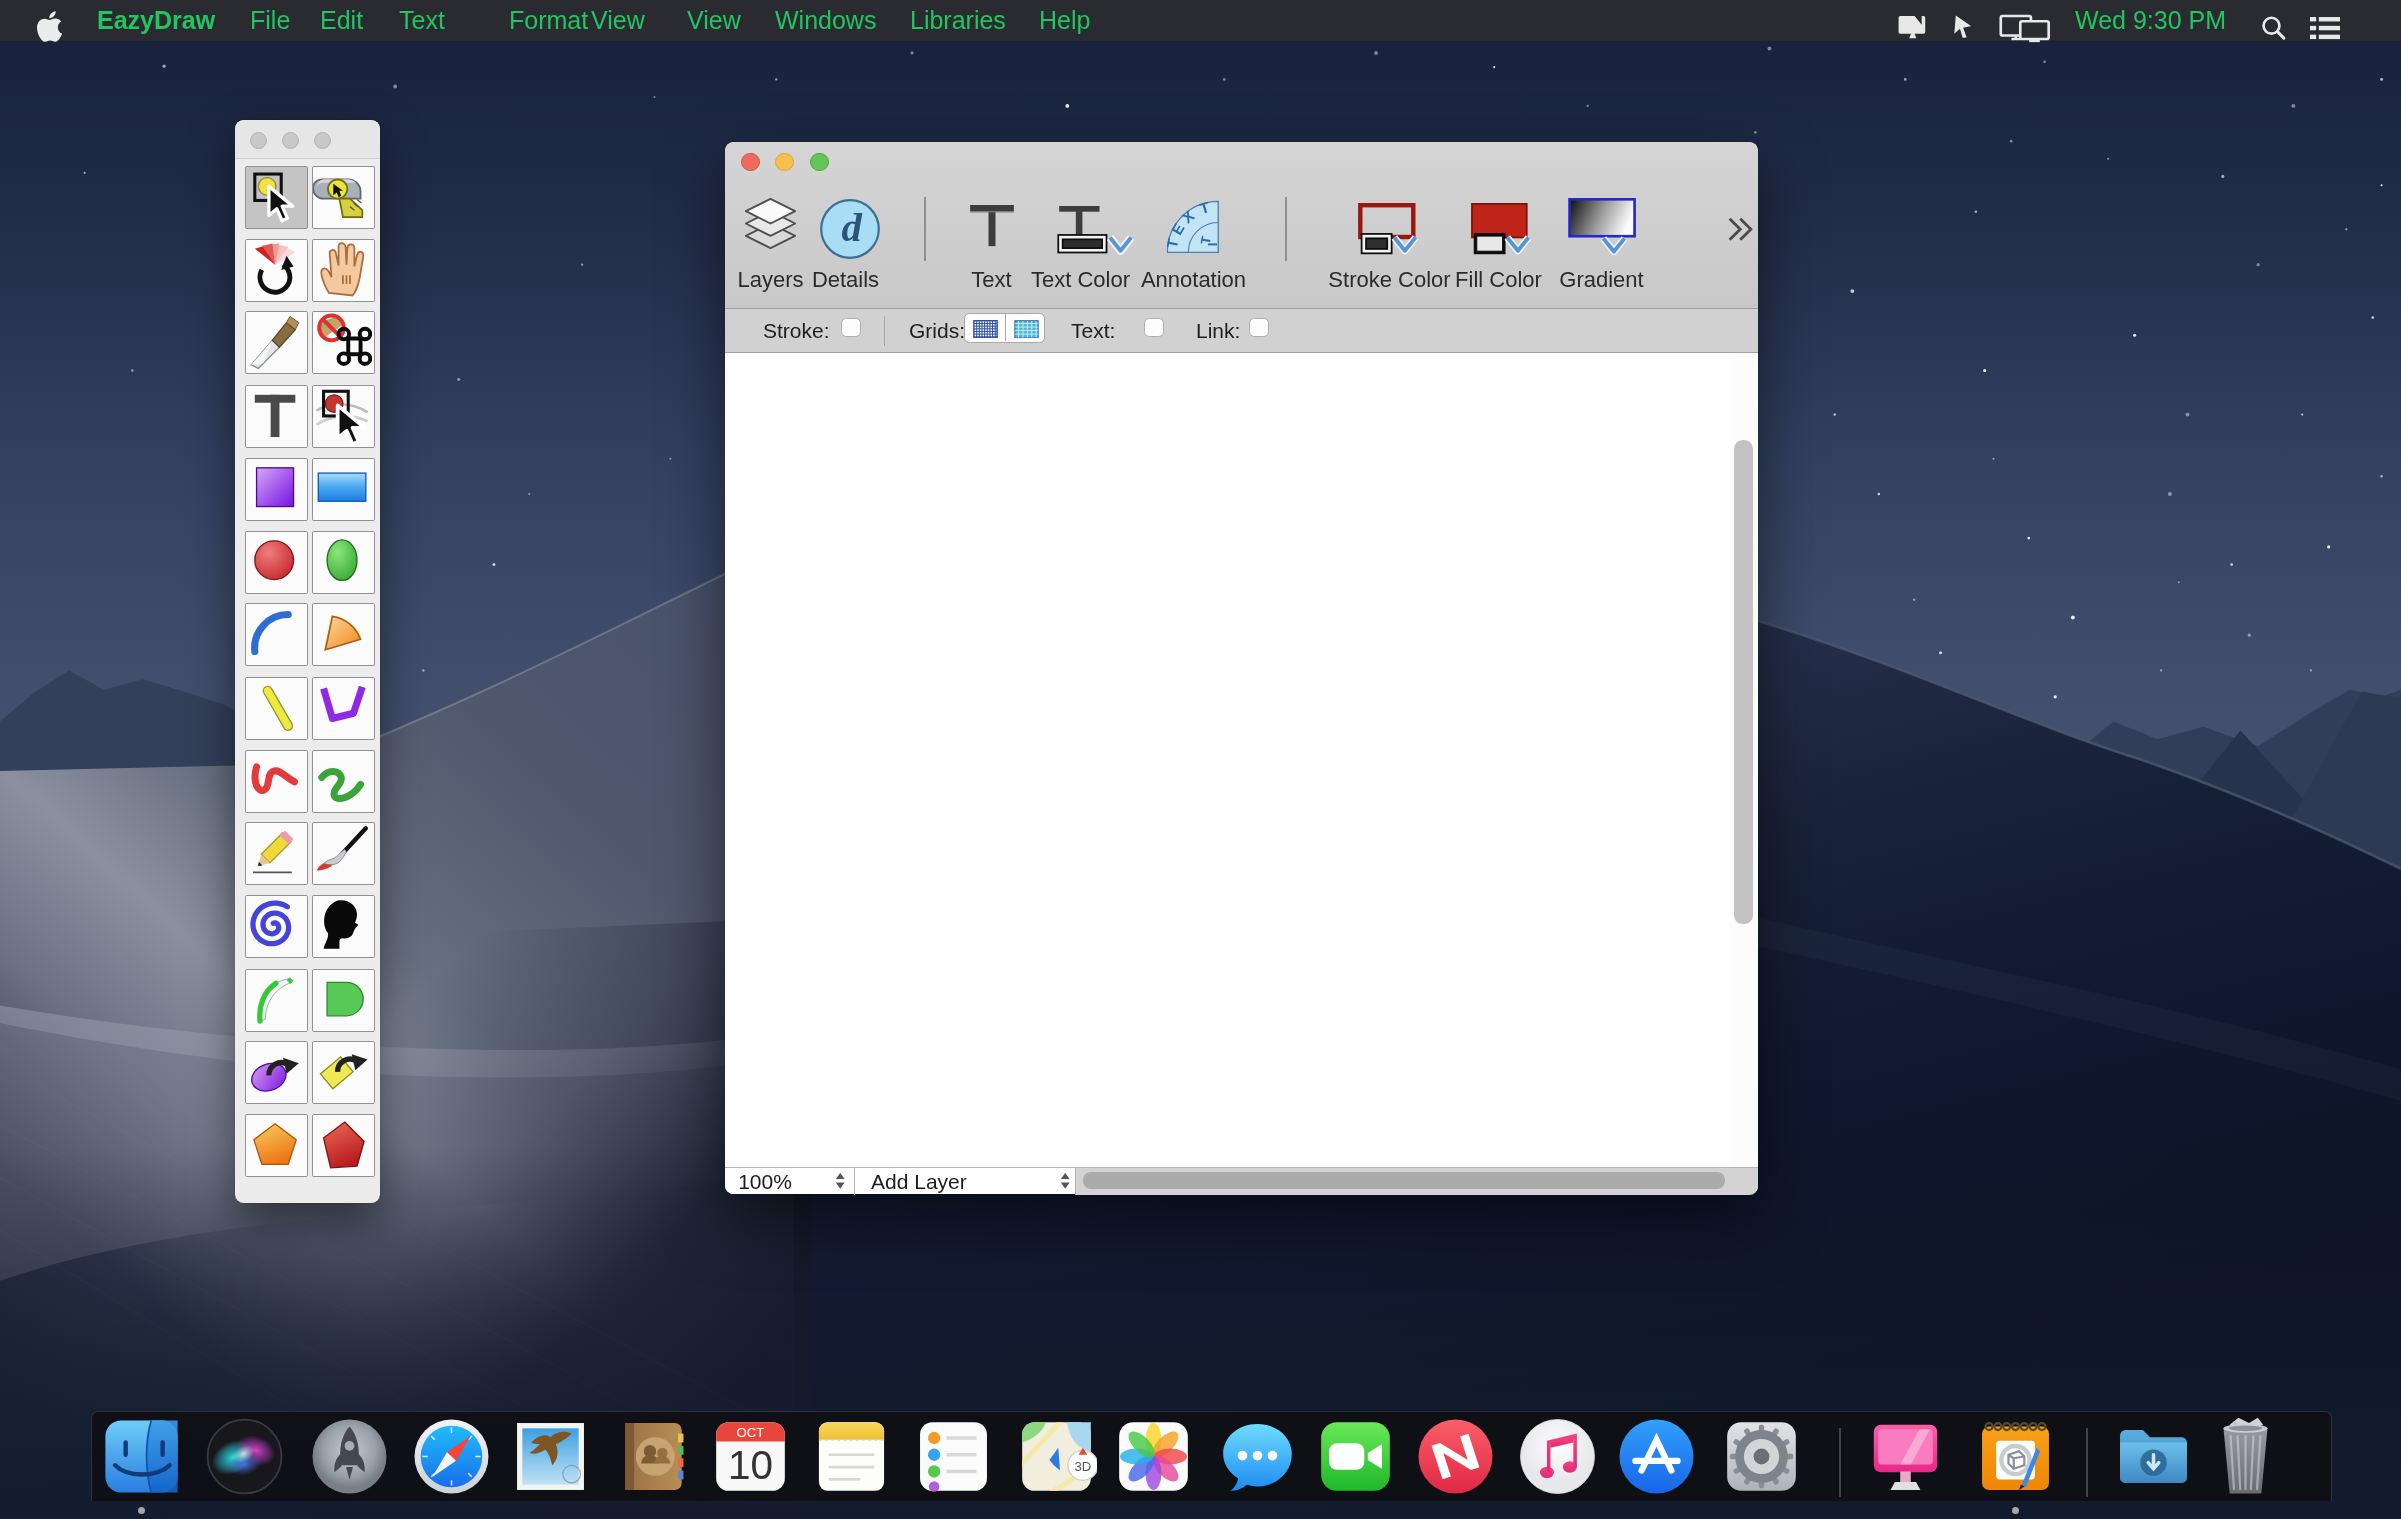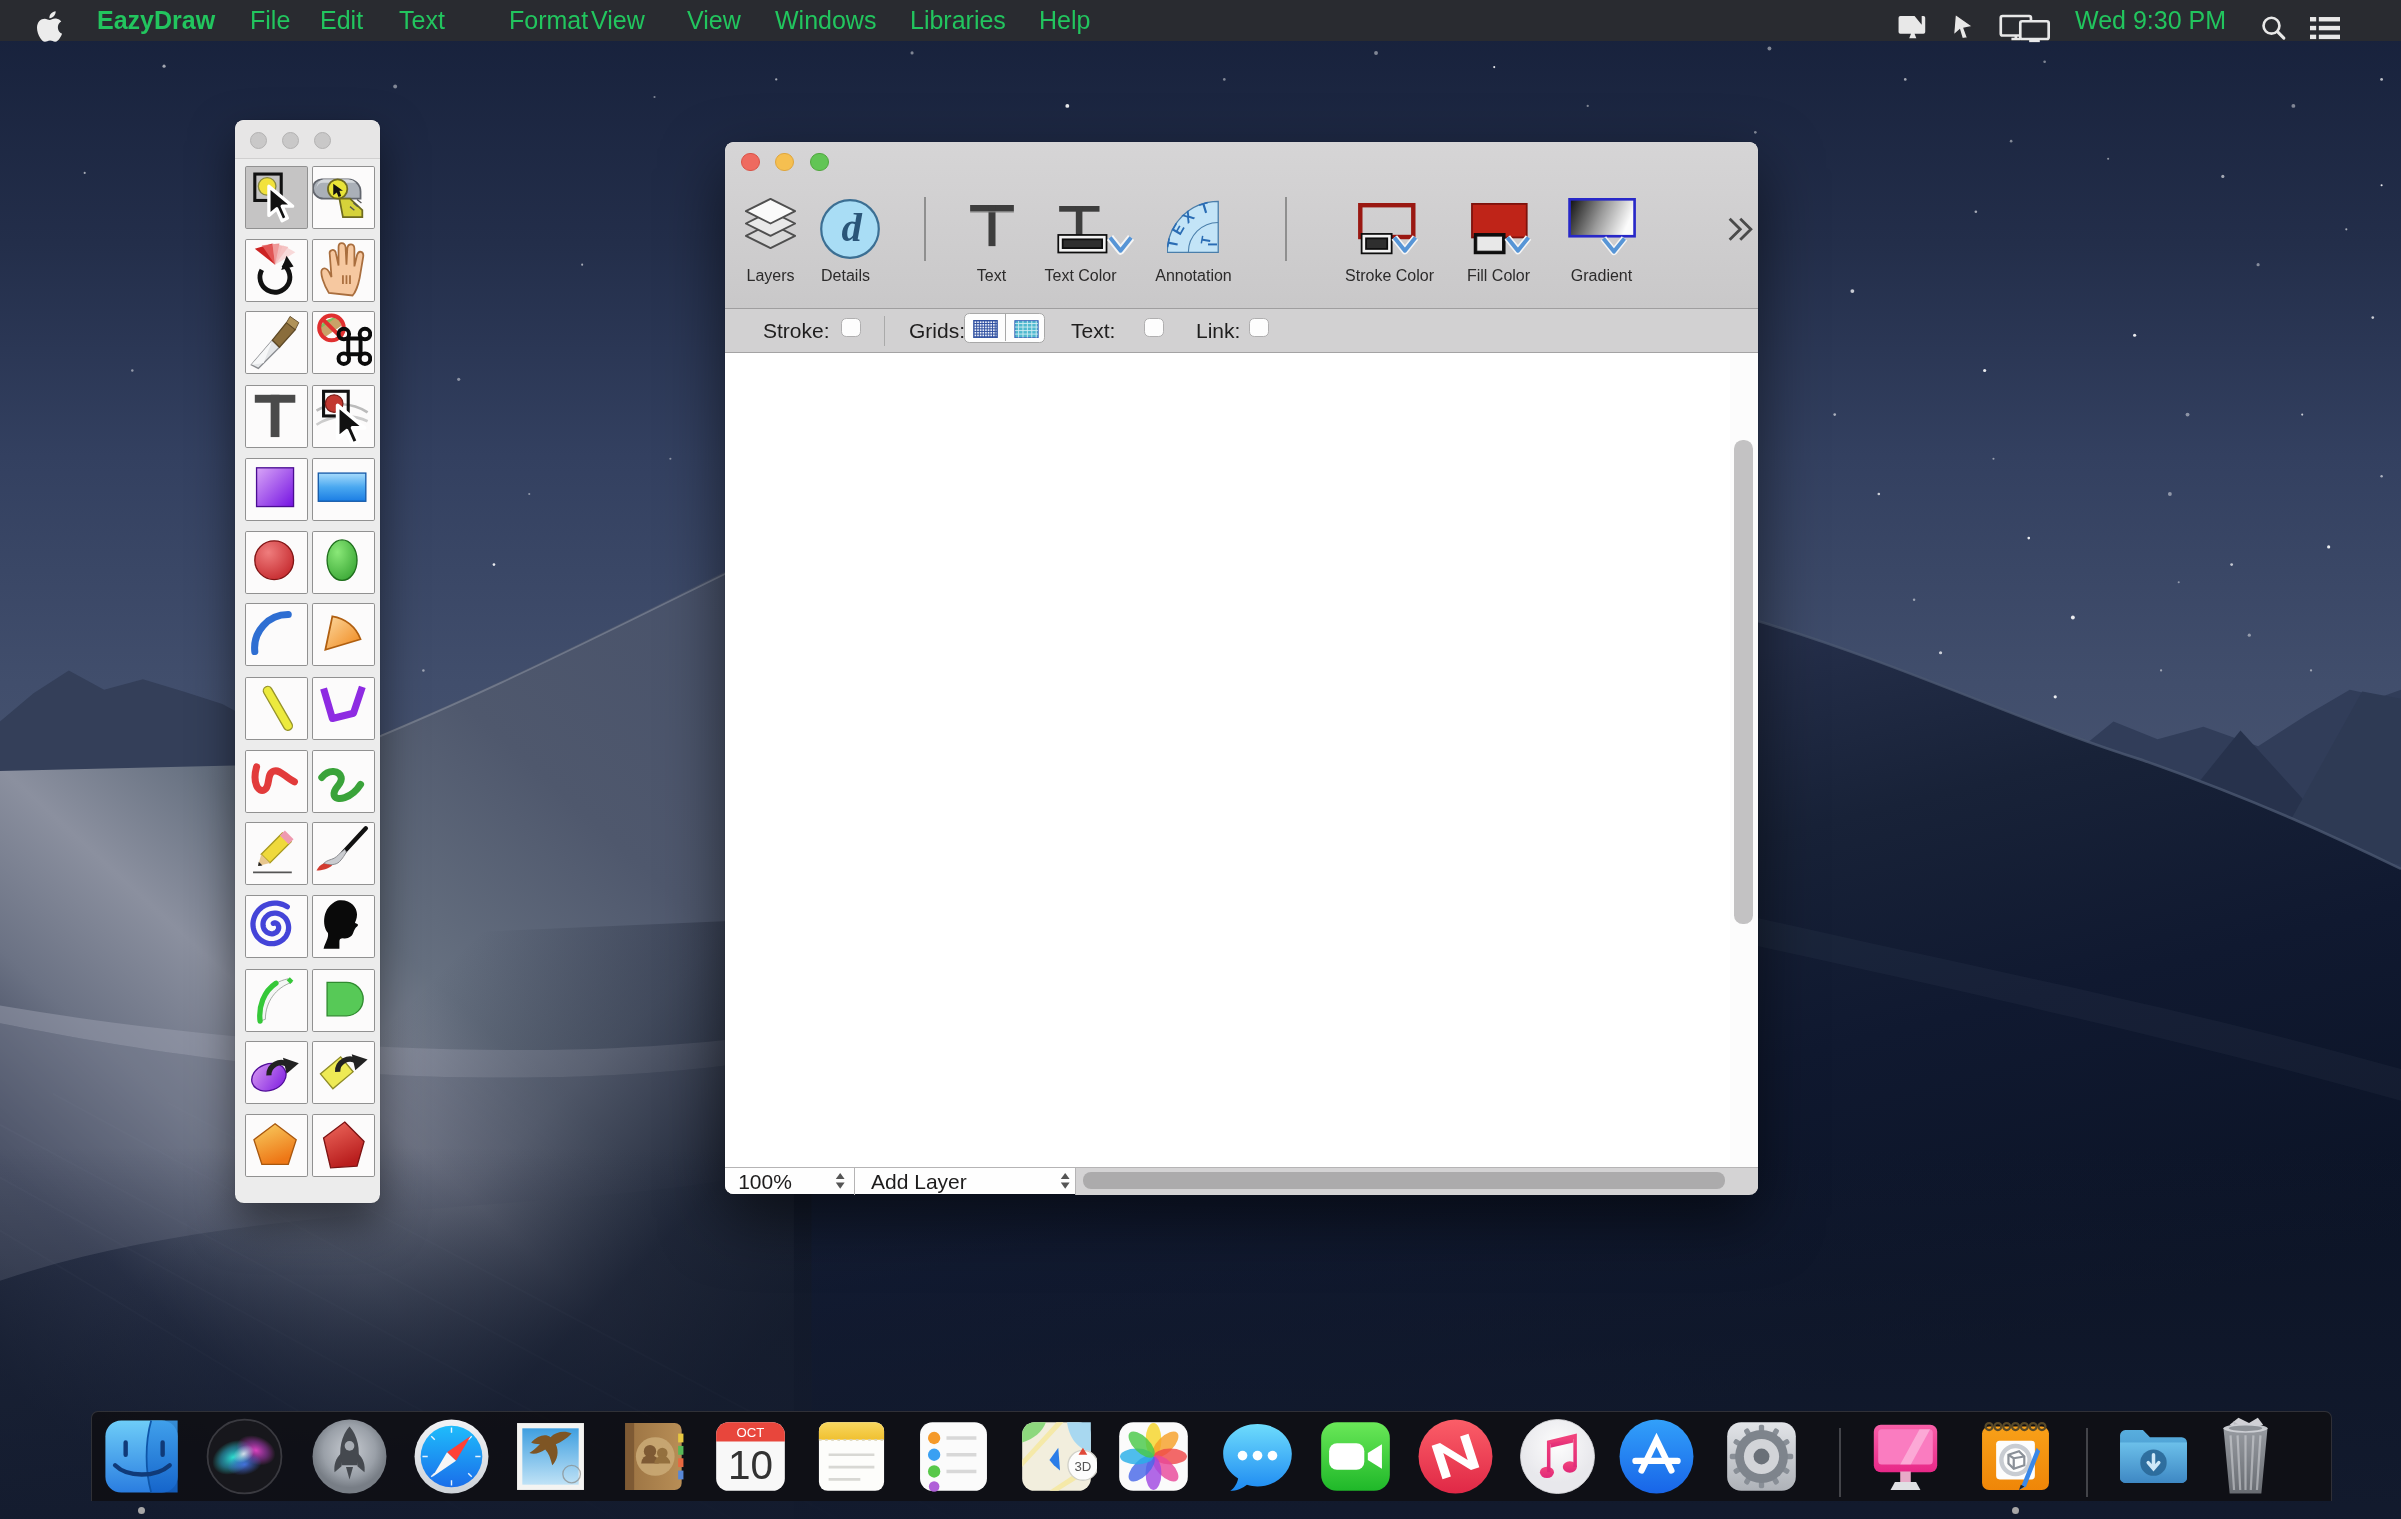--- a/index.html
+++ b/index.html
@@ -16,21 +16,21 @@
 #palette .dot { position:absolute; top:11.5px; width:17px; height:17px; border-radius:50%; background:#c9c8c8; border:0.9px solid #b3b2b2; }
 .cell { position:absolute; width:63px; height:63px; background:#fcfbfb; border:1.8px solid #919191; border-radius:1.8px; }
 .cell.sel { background:#c5c4c4; }
 .cell svg { position:absolute; left:0; top:0; }
 
 #mainwin { position:absolute; left:725px; top:142px; width:1033px; height:1052px; border-radius:8.8px; background:#fff; box-shadow: 0 25px 62px rgba(0,0,0,0.55), 0 0 0.9px rgba(0,0,0,0.5); }
 #titlebar { position:absolute; left:0; top:0; width:100%; height:167px; background:linear-gradient(#d6d5d6,#c9c8c9); border-radius:8.8px 8.8px 0 0; border-bottom:0.9px solid #9f9e9f; }
 #titlebar .light { position:absolute; top:10.6px; width:18.5px; height:18.5px; border-radius:50%; }
 #title { position:absolute; top:8px; width:100%; text-align:center; font-size:24px; color:#3b3a3a; }
 .tbicon { position:absolute; }
-.tblabel { position:absolute; font-size:16px; color:#2c2b2b; text-align:center; }
+.tblabel { position:absolute; font-size:22px; color:#2c2b2b; text-align:center; }
 #rulerbar { position:absolute; left:0; top:167px; width:100%; height:44px; background:#d2d1d2; border-bottom:0.9px solid #a4a3a4; font-size:21px; color:#1f1e1e; }
 #rulerbar span { position:absolute; top:9.7px; }
 .cbox { position:absolute; width:20px; height:19.4px; background:#fdfdfd; border:0.9px solid #b0afb0; border-radius:5.3px; }
 #canvas { position:absolute; left:0; top:211px; width:1005px; height:814px; background:#fff; }
 #vscroll { position:absolute; left:1005px; top:211px; width:28px; height:814px; background:#fcfcfc; }
 #vthumb { position:absolute; left:4.4px; top:87px; width:18.5px; height:484px; background:#c3c2c3; border-radius:8.8px; }
 #bottombar { position:absolute; left:0; top:1025px; width:1033px; height:26.5px; background:#fefefe; border-top:0.9px solid #b5b4b5; border-radius:0 0 8.8px 8.8px; font-size:21px; color:#1d1c1c; }
 #hscrolltrack { position:absolute; left:351px; top:0px; width:682px; height:26.5px; background:#d4d3d4; border-radius:0 0 8.8px 0; }
 #hthumb { position:absolute; left:7px; top:4.4px; width:642px; height:17px; background:#acabac; border-radius:8px; }
 

